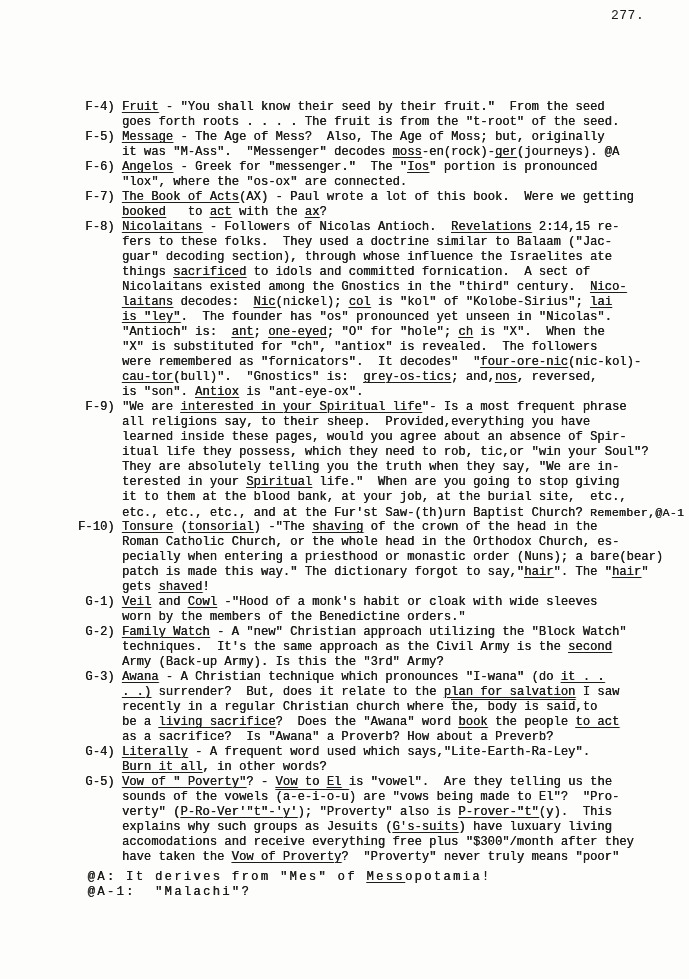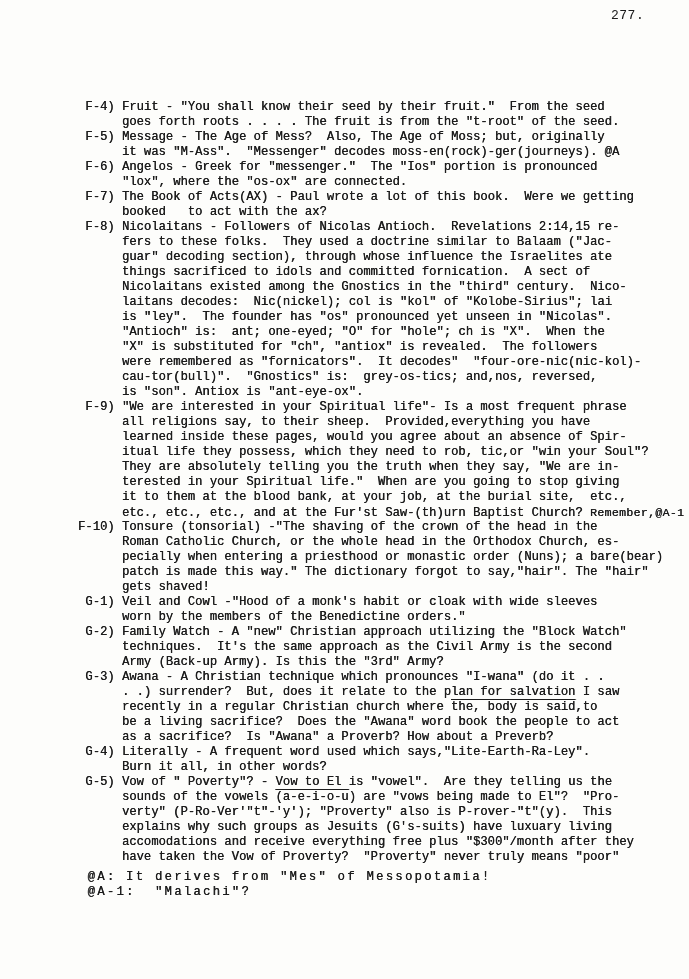--- a/index.html
+++ b/index.html
@@ -34,20 +34,21 @@
     white-space: pre;
     text-shadow: 0.3px 0 0 currentColor;
   }
   .line {
     height: 15px;
     padding-left: 78px;
   }
   
   .line:nth-child(52) { margin-top: 5px; }
   .ul {
+    text-decoration: underline;
     text-decoration-thickness: 1px;
     text-underline-offset: 2px;
     margin-top: 23px;
   }
   .ol {
     text-decoration: overline;
     text-decoration-thickness: 1px;
     margin-top: 44px;
   }
   .rem {

